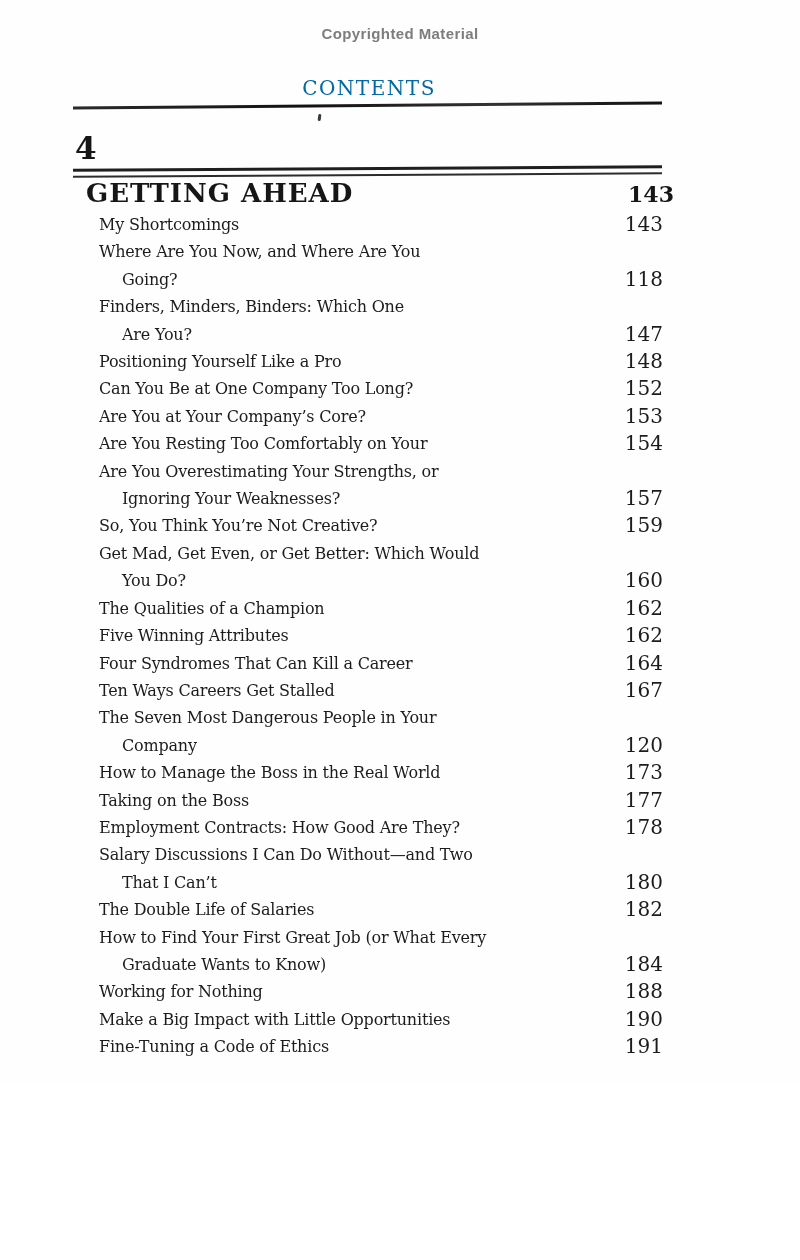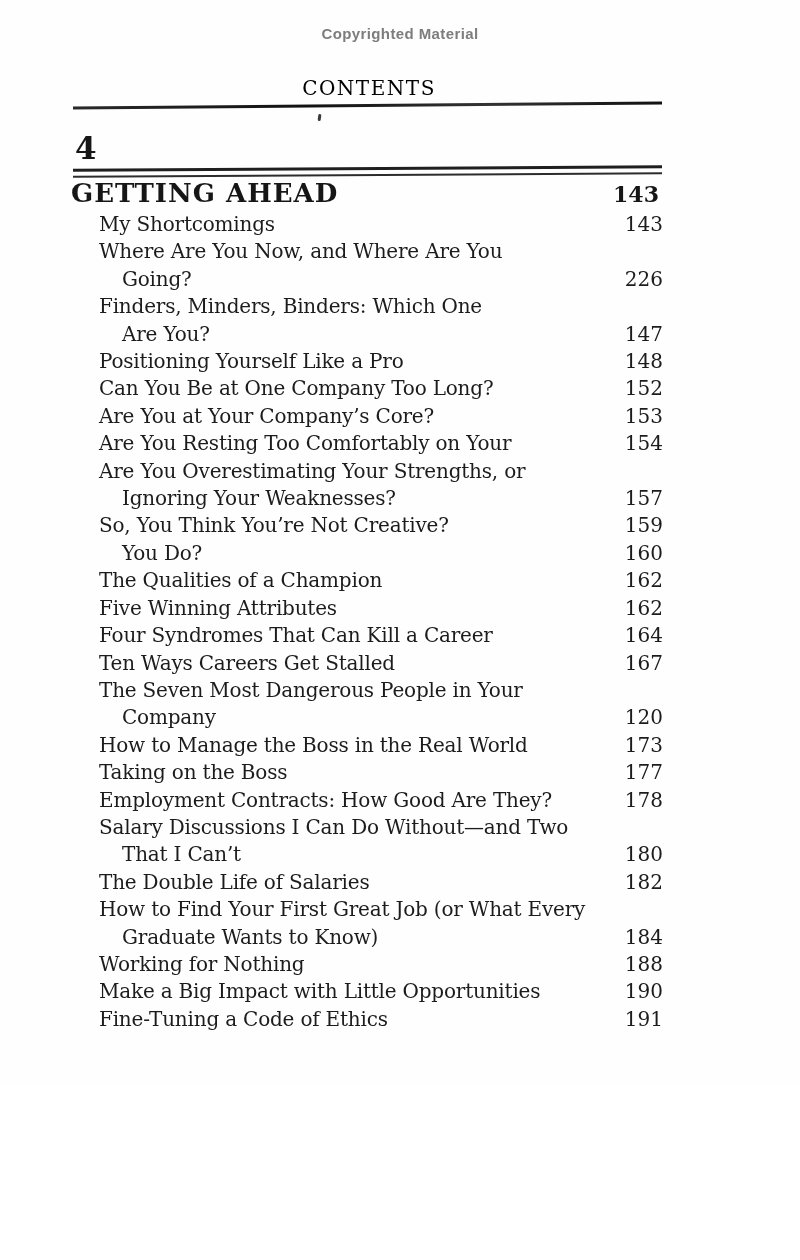--- a/index.html
+++ b/index.html
@@ -34,21 +34,21 @@
 
   
   .running-head {
     position: absolute;
     top: 76px;
     left: 75px;
     width: 588px;
     text-align: center;
     font-size: 20px;
     letter-spacing: 1.5px;
-    color: #000000;
+    color: #0369a1;
   }
 
   .rule {
     position: absolute;
     left: 73px;
     width: 589px;
     background: #1f1f1f;
   }
   .rule.head-rule {
     top: 104px;
@@ -92,21 +92,21 @@
     top: 133px;
     left: 75px;
     font-size: 31px;
     font-weight: bold;
     line-height: 1;
     color: #161616;
   }
   .chapter-row {
     position: absolute;
     top: 180px;
-    left: 71px;
+    left: 86px;
     width: 588px;
     display: flex;
     justify-content: space-between;
     align-items: baseline;
   }
   .chapter-title {
     font-size: 26px;
     font-weight: bold;
     letter-spacing: 1px;
     line-height: 1;
@@ -125,21 +125,21 @@
     top: 211px;
     left: 99px;
     width: 564px;
   }
   .entry {
     display: flex;
     align-items: flex-end;
   }
   .entry-title { flex: 1 1 auto; }
   .entry-title .line {
-    font-size: 20px;
+    font-size: 16px;
     line-height: 27.4px;
     letter-spacing: -0.2px;
     white-space: nowrap;
     color: #1c1c1c;
   }
   .entry-title .line.cont { padding-left: 23px; }
   .entry-page {
     flex: 0 0 auto;
     width: 48px;
     text-align: right;
@@ -184,21 +184,21 @@
         <div class="entry-title">
           <div class="line">My Shortcomings</div>
         </div>
         <div class="entry-page">143</div>
       </div>
       <div class="entry">
         <div class="entry-title">
           <div class="line">Where Are You Now, and Where Are You</div>
           <div class="line cont">Going?</div>
         </div>
-        <div class="entry-page">226</div>
+        <div class="entry-page">118</div>
       </div>
       <div class="entry">
         <div class="entry-title">
           <div class="line">Finders, Minders, Binders: Which One</div>
           <div class="line cont">Are You?</div>
         </div>
         <div class="entry-page">147</div>
       </div>
       <div class="entry">
         <div class="entry-title">
@@ -232,20 +232,21 @@
         <div class="entry-page">157</div>
       </div>
       <div class="entry">
         <div class="entry-title">
           <div class="line">So, You Think You’re Not Creative?</div>
         </div>
         <div class="entry-page">159</div>
       </div>
       <div class="entry">
         <div class="entry-title">
+          <div class="line">Get Mad, Get Even, or Get Better: Which Would</div>
           <div class="line cont">You Do?</div>
         </div>
         <div class="entry-page">160</div>
       </div>
       <div class="entry">
         <div class="entry-title">
           <div class="line">The Qualities of a Champion</div>
         </div>
         <div class="entry-page">162</div>
       </div>

